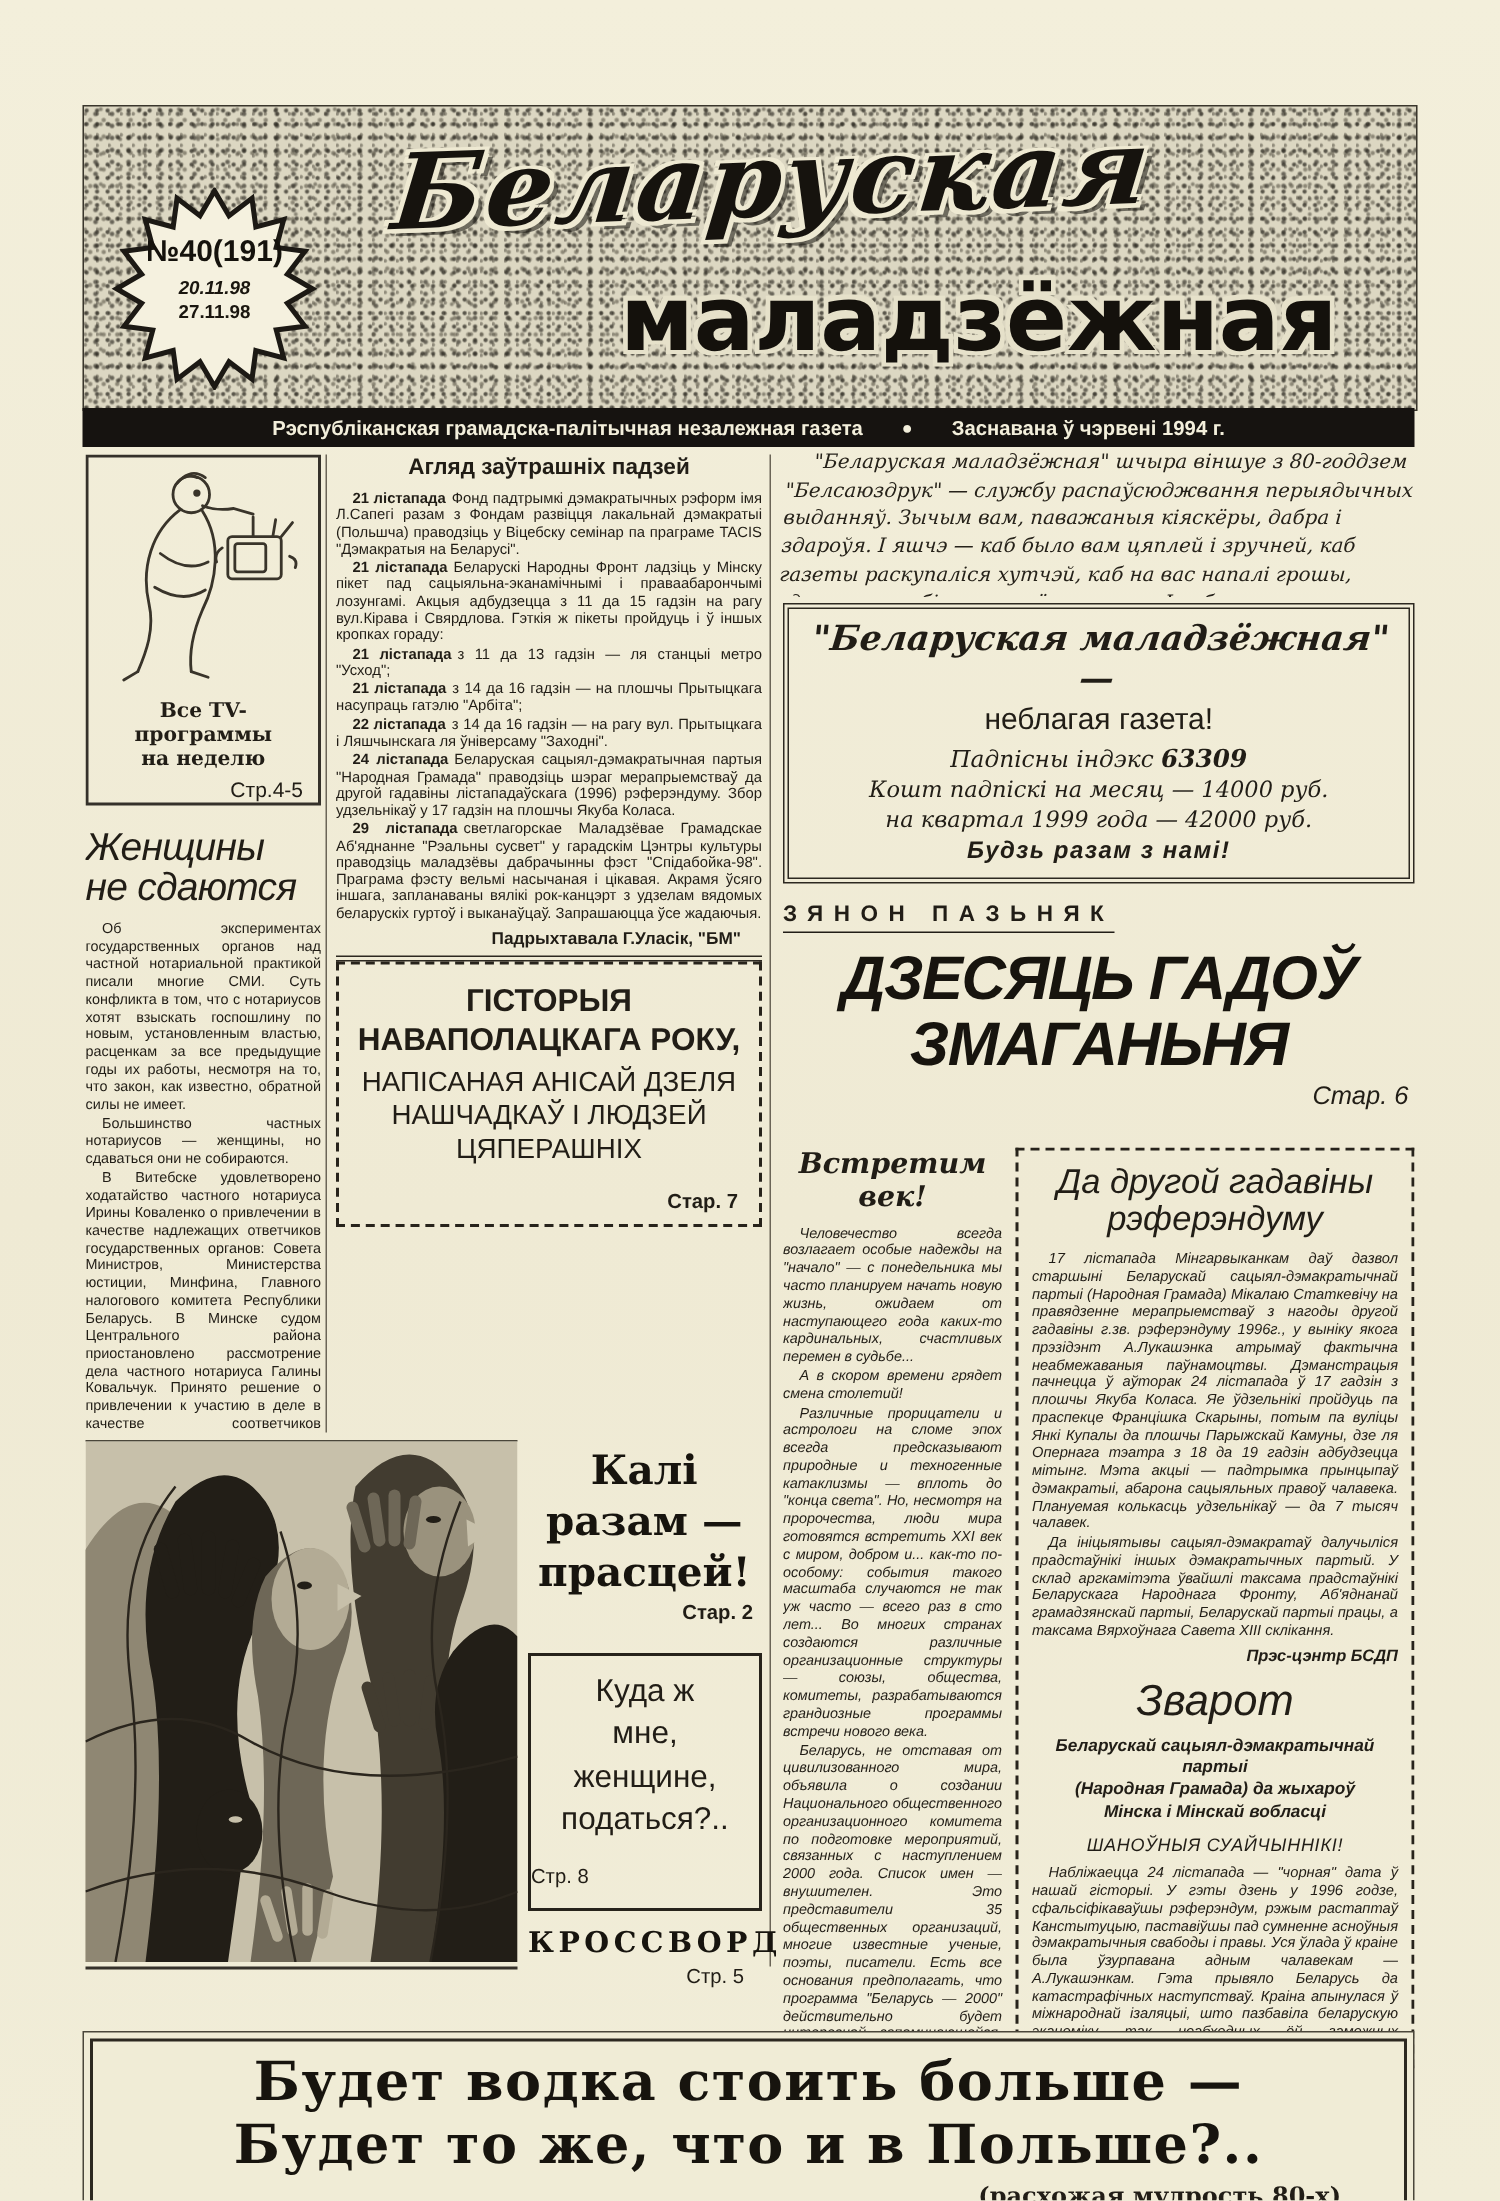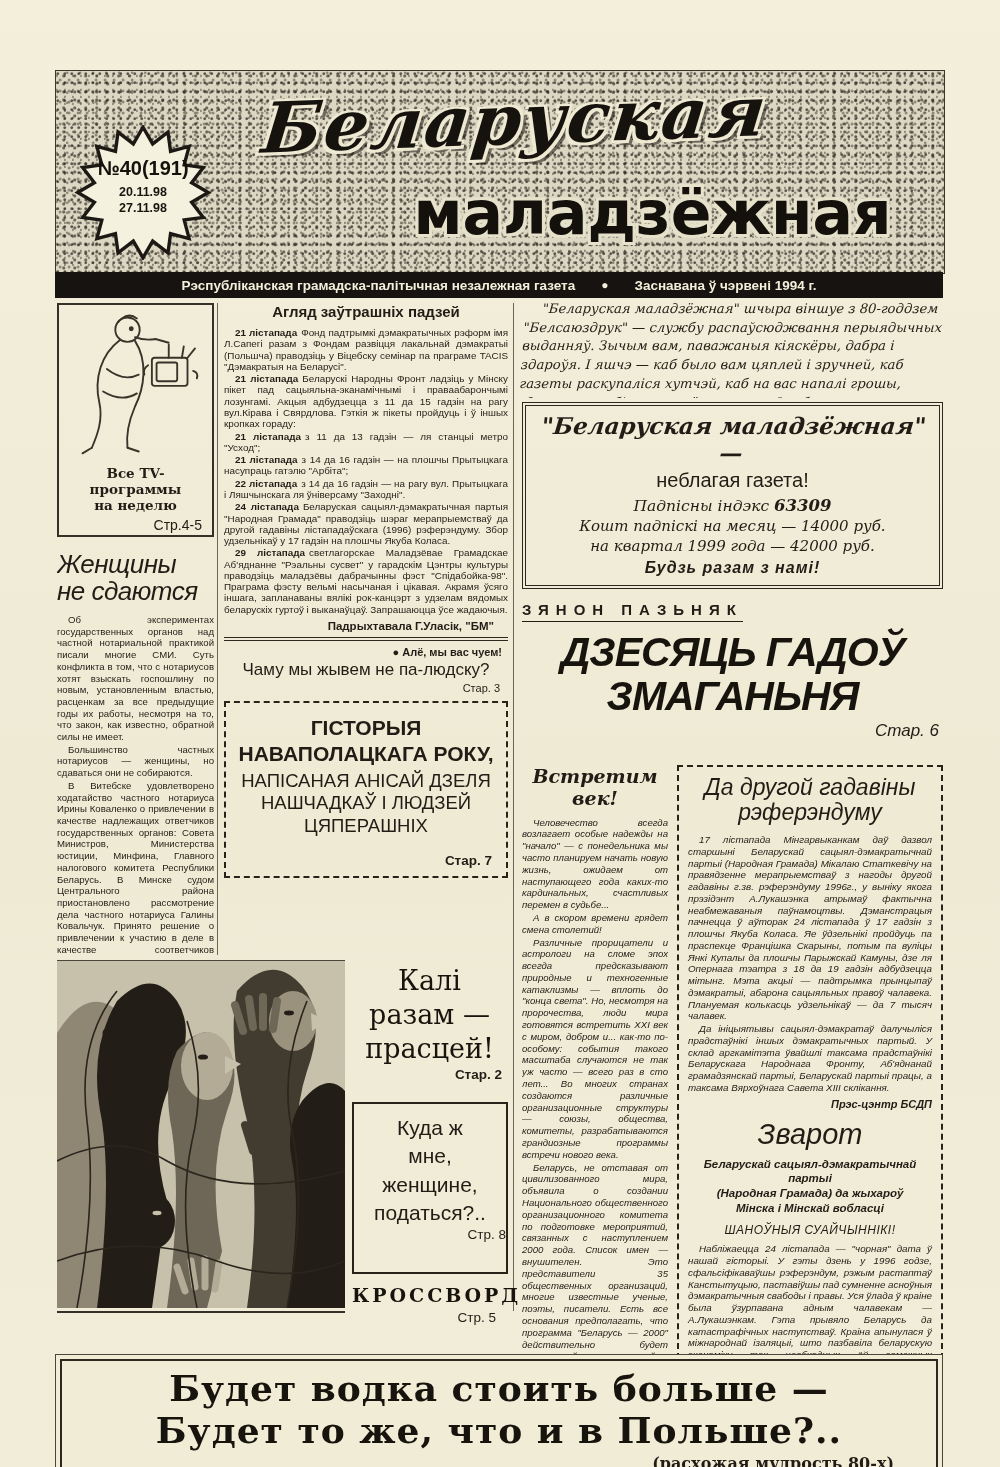--- a/index.html
+++ b/index.html
@@ -23,21 +23,21 @@
     transform:skewX(-8deg) rotate(-2deg);color:#16130e;letter-spacing:2px;
     text-shadow:-3px -2px 0 #eee9d2,3px -2px 0 #eee9d2,-3px 3px 0 #eee9d2,3px 3px 0 #eee9d2,6px 5px 0 rgba(20,18,12,.55);}
   .mast-title2{left:360px;top:178px;width:585px;text-align:center;
     font-family:"DejaVu Sans",sans-serif;font-weight:bold;font-size:60px;color:#14110c;letter-spacing:0px;
     text-shadow:-3px -3px 0 #e6e1ca,3px -3px 0 #e6e1ca,-3px 3px 0 #e6e1ca,3px 3px 0 #e6e1ca;}
   .badge{left:68px;top:125px;width:150px;height:135px;}
   .badge svg{position:absolute;left:0;top:0;}
   .badge-no{position:absolute;left:8px;top:32px;width:134px;text-align:center;
     font-weight:bold;font-size:20px;color:#15120c;}
   .badge-d{position:absolute;left:8px;width:134px;text-align:center;font-weight:bold;font-size:12.5px;color:#1a160f;}
-  .badge-d1{top:60px;} .badge-d2{top:76px;}
+  .badge-d1{top:60px;font-style:italic;} .badge-d2{top:76px;}
   .tagbar{left:55px;top:272px;width:888px;height:26px;background:#161310;color:#f3efdb;
     display:flex;align-items:center;justify-content:center;gap:26px;font-size:13.5px;font-weight:bold;}
   .tagbar .dot{font-size:12px;}
 
   
   .vrule{width:0;border-left:1px solid #6b6557;}
   .v1{left:217px;top:303px;height:652px;}
   .v2{left:513px;top:303px;height:1008px;}
 
   
@@ -63,25 +63,25 @@
   .hot-kick{font-weight:bold;font-size:11px;text-align:right;padding-right:4px;}
   .hot-title{font-size:17px;text-align:center;margin-top:2px;}
   .hot-page{font-size:11px;text-align:right;padding-right:6px;margin-top:2px;}
   .histbox{border:2.5px dashed #27231b;padding:12px 4px 8px 4px;text-align:center;}
   .hist1{font-weight:bold;font-size:21px;line-height:1.25;}
   .hist2{font-size:18.5px;line-height:1.22;margin-top:2px;}
   .hist-page{font-weight:bold;font-size:13.5px;text-align:right;padding-right:10px;margin-top:16px;}
 
   .illus{left:57px;top:960px;width:288px;height:350px;border-top:1px solid #4a463a;border-bottom:2px solid #35312a;}
   .together{left:349px;top:964px;width:161px;text-align:center;}
-  .tog-line{font-family:"DejaVu Serif",serif;font-weight:normal;font-size:27px;line-height:1.25;color:#17140e;}
+  .tog-line{font-family:"DejaVu Serif",serif;font-weight:bold;font-size:27px;line-height:1.25;color:#17140e;}
   .tog-page{font-weight:bold;font-size:13.5px;text-align:right;padding-right:8px;margin-top:2px;}
   .wherebox{left:352px;top:1102px;width:156px;height:172px;border:2px solid #27231b;text-align:center;padding-top:10px;box-sizing:border-box;}
   .where-line{font-size:21px;line-height:1.35;}
-  .where-page{font-size:13.5px;text-align:right;margin-top:0;}
+  .where-page{font-size:13.5px;text-align:left;padding-right:10px;margin-top:16px;}
   .crossword{left:352px;top:1284px;width:158px;}
   .cw-title{font-family:"DejaVu Serif",serif;font-weight:bold;font-size:19px;letter-spacing:3px;text-align:center;color:#17140e;}
   .cw-page{font-size:13.5px;text-align:right;padding-right:14px;margin-top:4px;}
 
   
   .rightcol{left:522px;top:300px;width:421px;}
   .greeting{font-family:"DejaVu Serif",serif;font-style:italic;font-size:13.2px;line-height:1.42;
     height:98px;overflow:hidden;transform:skewX(-4deg);color:#26221a;text-indent:18px;}
   .subbox{border:4px double #2c2820;margin-top:4px;padding:6px 8px 8px 8px;text-align:center;}
   .sb-script{font-family:"DejaVu Serif",serif;font-style:italic;font-weight:bold;font-size:23px;transform:skewX(-6deg);}
@@ -194,25 +194,20 @@
 
           <p class="para"><b class="ev-date">22 лістапада</b><span>з 14 да 16 гадзін — на рагу вул. Прытыцкага і Ляшчынскага ля ўніверсаму "Заходні".</span></p>
 
           <p class="para"><b class="ev-date">24 лістапада</b><span>Беларуская сацыял-дэмакратычная партыя "Народная Грамада" праводзіць шэраг мерапрыемстваў да другой гадавіны лістападаўскага (1996) рэферэндуму. Збор удзельнікаў у 17 гадзін на плошчы Якуба Коласа.</span></p>
 
           <p class="para"><b class="ev-date">29 лістапада</b><span>светлагорскае Маладзёвае Грамадскае Аб'яднанне "Рэальны сусвет" у гарадскім Цэнтры культуры праводзіць маладзёвы дабрачынны фэст "Спідабойка-98". Праграма фэсту вельмі насычаная і цікавая. Акрамя ўсяго іншага, запланаваны вялікі рок-канцэрт з удзелам вядомых беларускіх гуртоў і выканаўцаў. Запрашаюцца ўсе жадаючыя.</span></p>
         </div>
       <div class="ev-byline">Падрыхтавала Г.Уласік, "БМ"</div>
     </div>
 
-    <div class="hotline">
-      <div class="hot-kick">●  Алё, мы вас чуем!</div>
-      <div class="hot-title">Чаму мы жывем не па-людску?</div>
-      <div class="hot-page">Стар. 3</div>
-    </div>
 
     <div class="histbox">
       <div class="hist1">ГІСТОРЫЯ НАВАПОЛАЦКАГА РОКУ,</div>
       <div class="hist2">НАПІСАНАЯ АНІСАЙ ДЗЕЛЯ НАШЧАДКАЎ І ЛЮДЗЕЙ ЦЯПЕРАШНІХ</div>
       <div class="hist-page">Стар. 7</div>
     </div>
   </div>
 
   <div class="abs illus">
     <svg width="288" height="347" viewBox="0 0 288 347">

